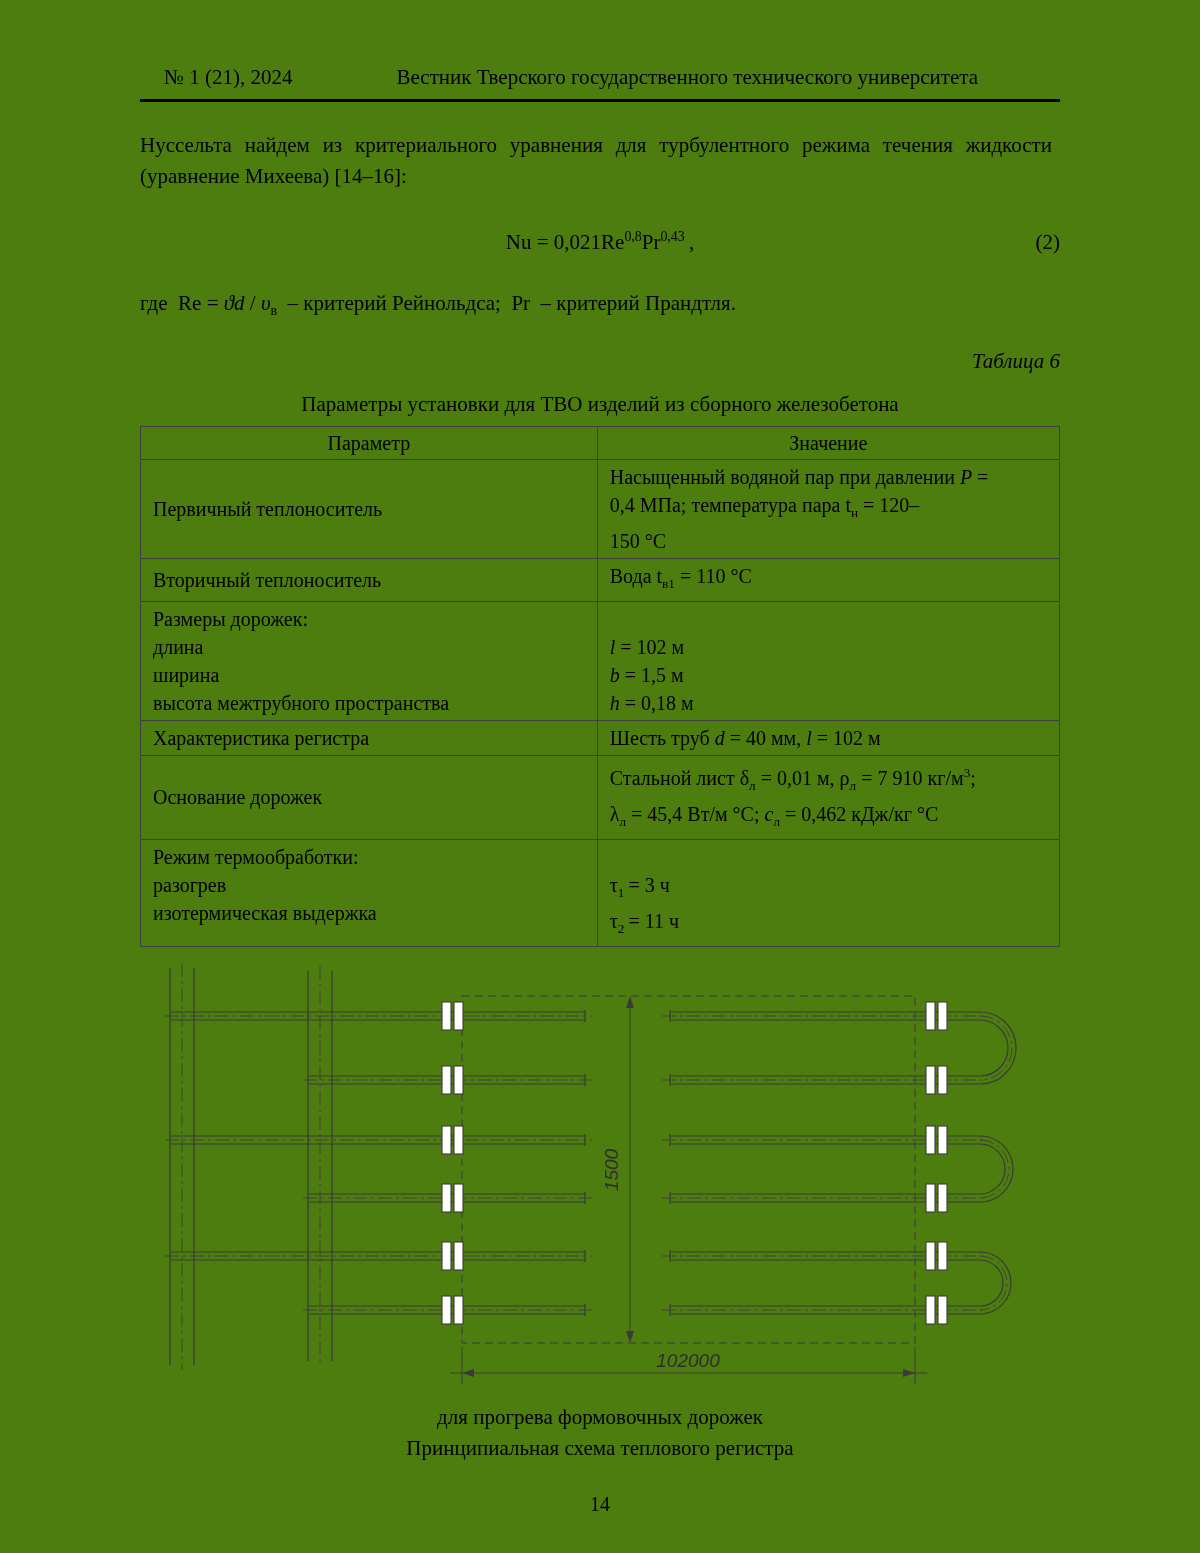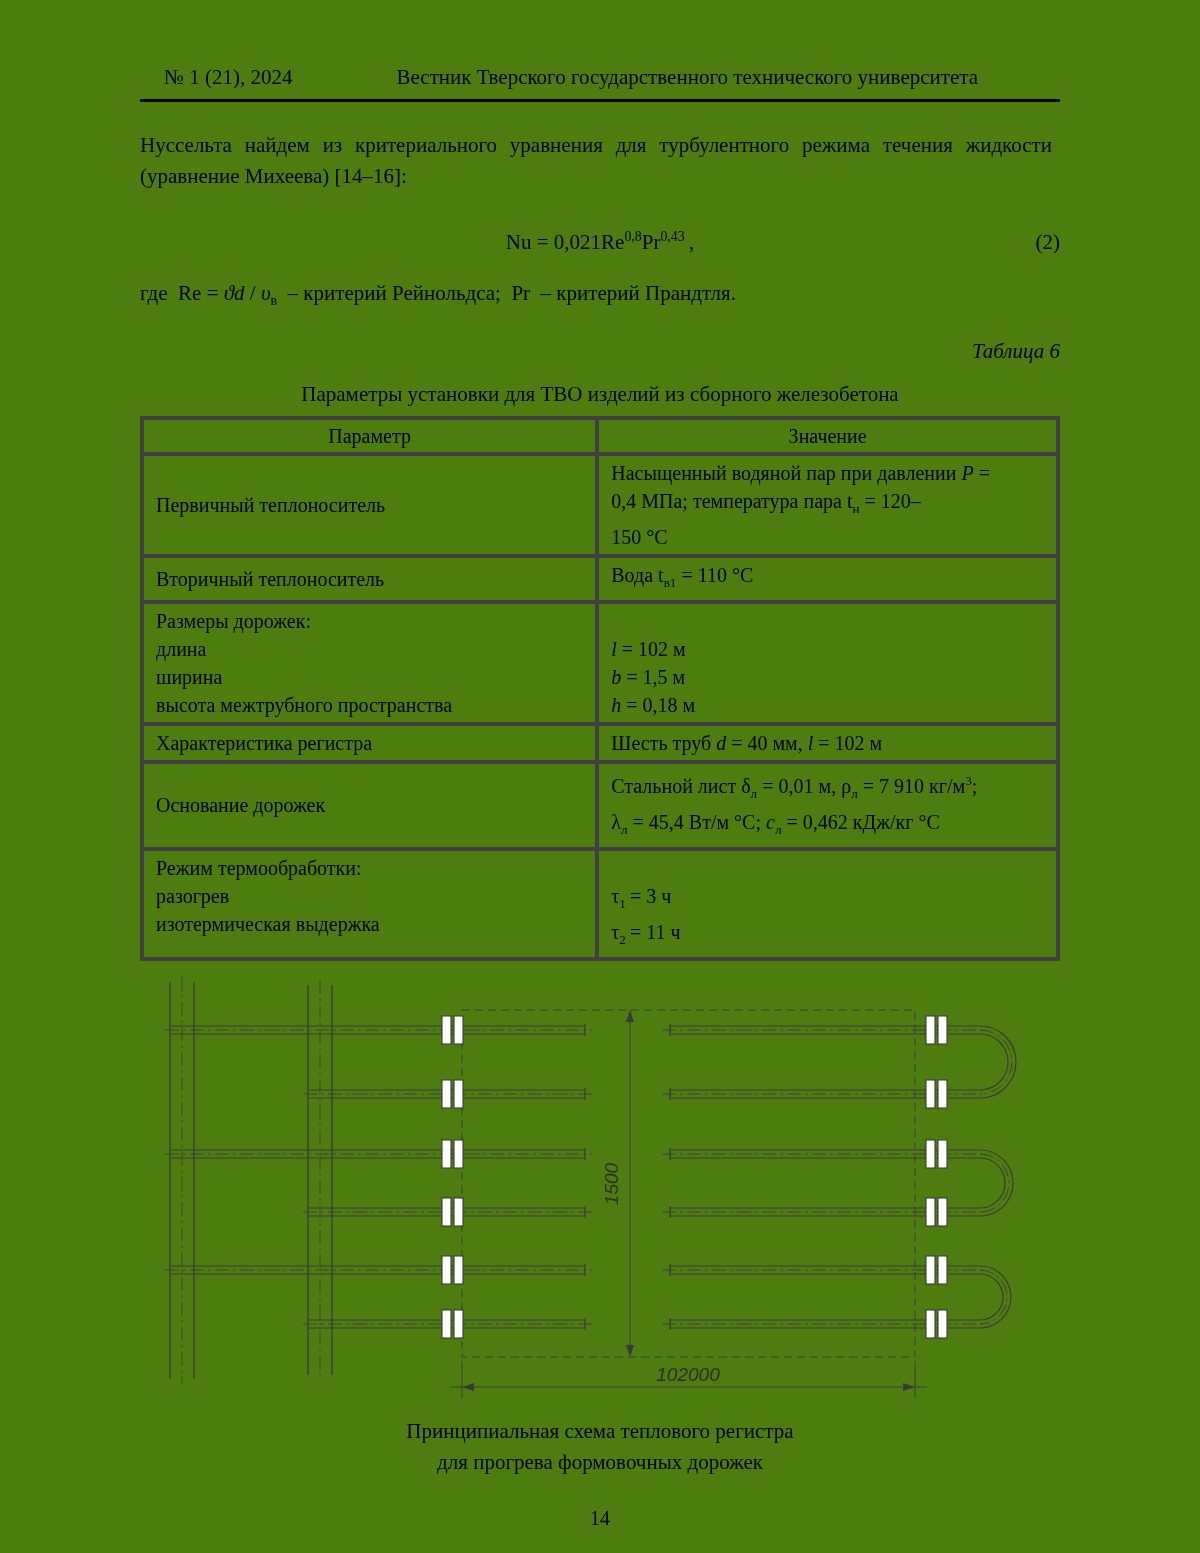--- a/index.html
+++ b/index.html
@@ -13,28 +13,28 @@
   .hdr-row{display:flex;align-items:baseline;}
   .issue{white-space:nowrap;padding-left:24px;}
   .journal{flex:1;text-align:center;padding-left:22px;}
   .hdr-rule{border-bottom:3px solid #000;margin-top:5px;}
   .series{text-align:right;margin-top:5px;}
   
   .para{margin:28px 8px 0 0;text-align:justify;}
   .equation-row{margin-top:34px;position:relative;text-align:center;}
   .eq sup,.where sup{font-size:66%;}
   .eq-num{position:absolute;right:0;top:0;}
-  .where{margin-top:20px;}
+  .where{margin-top:30px;}
   .where sub,.params sub{font-size:66%;}
   
   .tbl-label{margin-top:24px;text-align:right;font-style:italic;}
   .tbl-caption{text-align:center;margin-top:12px;}
   table.params{width:100%;border-collapse:collapse;margin-top:5px;
     font-size:20px;line-height:28px;}
-  .params th,.params td{border:4px solid #404040;padding:3px 12px;vertical-align:top;text-align:left;}
+  .params th,.params td{border:1px solid #404040;padding:3px 12px;vertical-align:top;text-align:left;}
   .params th{font-weight:normal;text-align:center;padding:2px 6px;}
   .params col.c1{width:49.7%;}
   .params td.vmid{vertical-align:middle;}
   .params sup{font-size:66%;}
   
   figure.diagram{margin:16px 0 0 0;padding:0;}
   .fig-caption{text-align:center;margin-top:0;line-height:1.45;}
   .page-num{text-align:center;margin-top:26px;font-size:20px;}
   
   .draw{stroke:#3a3a3a;stroke-width:1.2;fill:none;}
@@ -242,20 +242,20 @@
         <line class="dimline" x1="322" y1="384" x2="322" y2="421"></line>
         <line class="dimline" x1="775" y1="384" x2="775" y2="421"></line>
         <line class="dimline" x1="310" y1="410" x2="787" y2="410"></line>
         <path class="arrow" d="M322,410 L334,406 L334,414 Z"></path>
         <path class="arrow" d="M775,410 L763,406 L763,414 Z"></path>
         <text class="dimtext" x="548" y="404" text-anchor="middle">102000</text>
       </g>
     </svg>
 
     <figcaption class="fig-caption">
+      <div>для прогрева формовочных дорожек</div>
       <div>Принципиальная схема теплового регистра</div>
-      <div>для прогрева формовочных дорожек</div>
     </figcaption>
   </figure>
 
   <div class="page-num">14</div>
 
 </div>
 
 </body></html>

